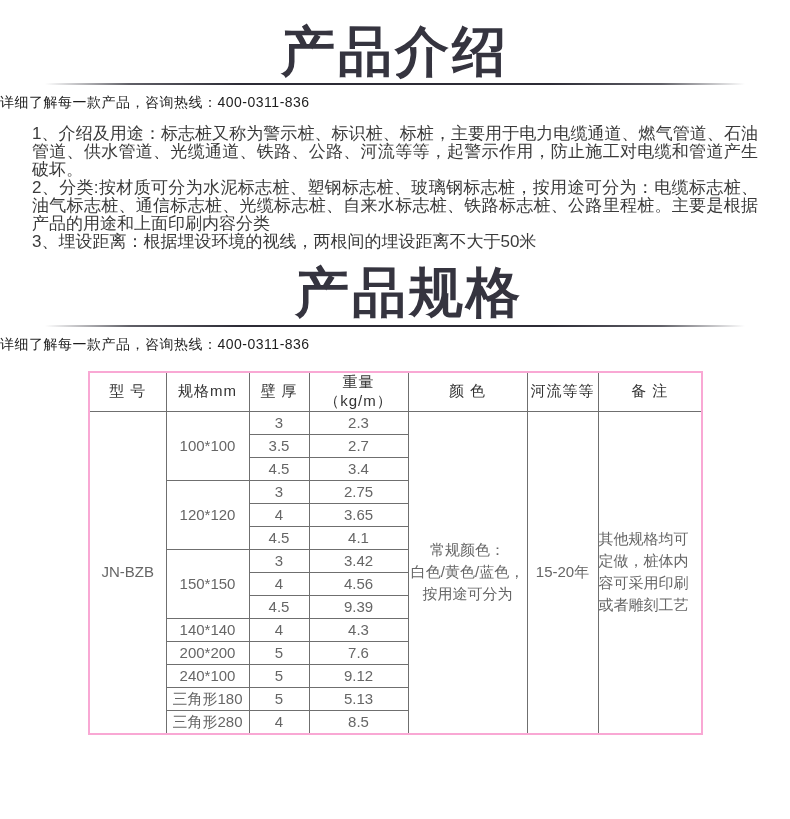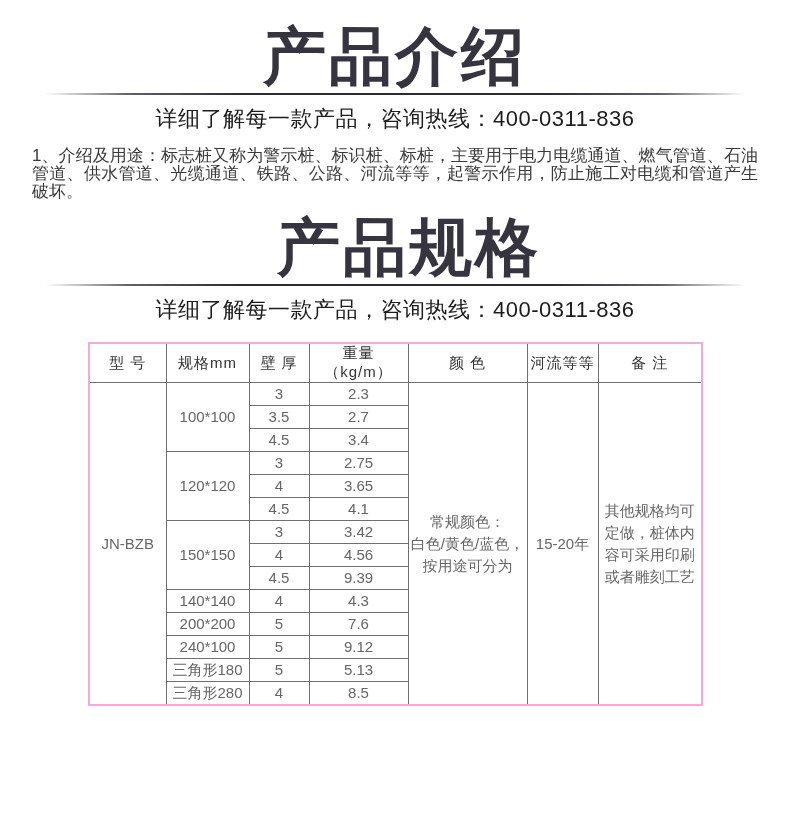--- a/index.html
+++ b/index.html
@@ -3,33 +3,33 @@
 <meta charset="utf-8">
 <style>
   html,body{margin:0;padding:0;}
   body{
     width:790px;height:819px;background:#ffffff;overflow:hidden;
     font-family:"Liberation Sans","DejaVu Sans",sans-serif;
     -webkit-font-smoothing:antialiased;
   }
   .sec-title{
     margin:0;padding-top:22px;text-align:center;
-    font-size:63px;font-weight:900;line-height:1.08;
+    font-size:54px;font-weight:900;line-height:1.08;
     color:#35343f;letter-spacing:3px;
   }
   .rule{
     height:2px;width:700px;margin:3px auto 0;
     background:linear-gradient(to right,
       rgba(44,43,53,0) 0%, rgba(44,43,53,.75) 12%,
       #2c2b35 28%, #2c2b35 72%,
       rgba(44,43,53,.75) 88%, rgba(44,43,53,0) 100%);
   }
   .hotline{
-    margin-top:9px;text-align:center;
-    font-size:22px;color:#1d1d1d;letter-spacing:.5px;
+    margin-top:9px;
+    font-size:14px;color:#1d1d1d;letter-spacing:.5px;
   }
   .paras{margin:13px 32px 0;}
   .paras p{
     margin:0;font-size:17px;line-height:18px;color:#3a3a3a;
     text-align:justify;text-justify:inter-ideograph;
   }
   .spec-section .sec-title{padding-top:12px;padding-left:28px;}
   table.spec{
     border-collapse:collapse;table-layout:fixed;
     width:613px;margin:17px 0 0 88px;
@@ -40,32 +40,34 @@
     border:1px solid #6f6f6f;padding:0;overflow:hidden;
   }
   table.spec th{
     font-weight:normal;color:#333;height:26px;font-size:15px;
     letter-spacing:1px;
   }
   table.spec td{height:22px;line-height:22px;}
   td.cell-color{white-space:pre-line;line-height:29px;}
   td.cell-remark{
     white-space:pre-line;line-height:29px;
-    text-align:center;padding:0 6px;border-radius:27px;
+    text-align:left;padding:0 6px;border-radius:27px;
   }
 </style>
 </head>
 <body>
 
 <div class="intro-section">
   <h1 class="sec-title">产品介绍</h1>
   <div class="rule"></div>
   <div class="hotline">详细了解每一款产品，咨询热线：400-0311-836</div>
   <div class="paras">
     <p>1、介绍及用途：标志桩又称为警示桩、标识桩、标桩，主要用于电力电缆通道、燃气管道、石油管道、供水管道、光缆通道、铁路、公路、河流等等，起警示作用，防止施工对电缆和管道产生破坏。</p>
+    <p>2、分类:按材质可分为水泥标志桩、塑钢标志桩、玻璃钢标志桩，按用途可分为：电缆标志桩、油气标志桩、通信标志桩、光缆标志桩、自来水标志桩、铁路标志桩、公路里程桩。主要是根据产品的用途和上面印刷内容分类</p>
+    <p>3、埋设距离：根据埋设环境的视线，两根间的埋设距离不大于50米</p>
   </div>
 </div>
 
 <div class="spec-section">
   <h1 class="sec-title">产品规格</h1>
   <div class="rule"></div>
   <div class="hotline">详细了解每一款产品，咨询热线：400-0311-836</div>
 
   <table class="spec">
     <colgroup>

